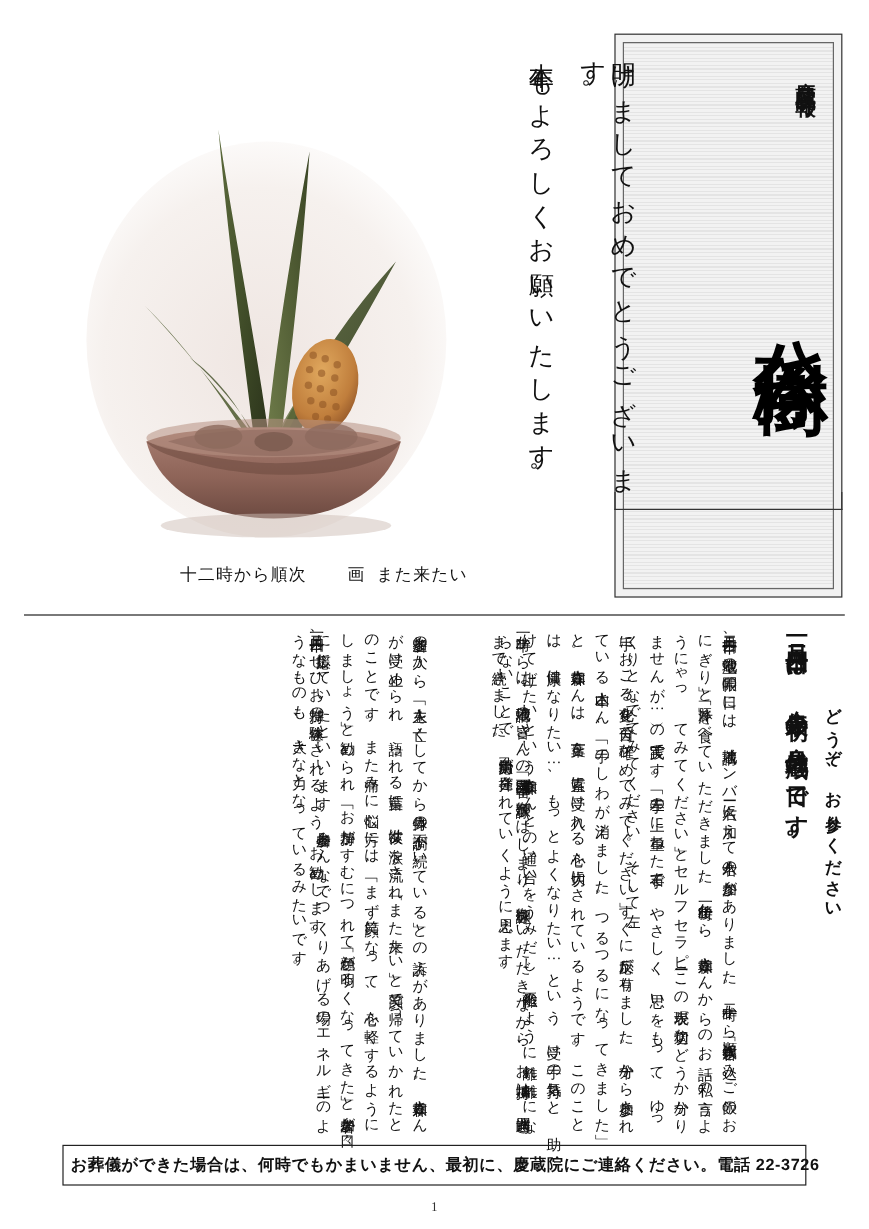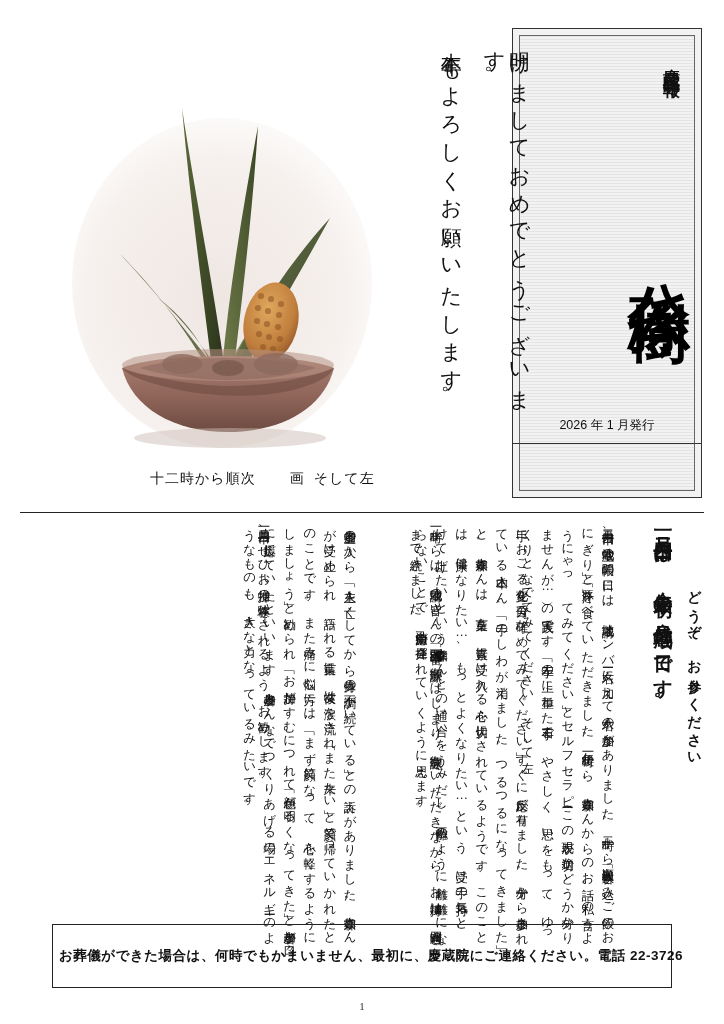--- a/index.html
+++ b/index.html
@@ -191,21 +191,21 @@
     background: #222;
   }
 
   
   .footer-banner {
     position: absolute;
     left: 52px;
     right: 52px;
     bottom: 36px;
     border: 1px solid #222;
-    padding: 22px 6px;
+    padding: 7px 6px;
     text-align: center;
     font-size: 13.5px;
     font-weight: bold;
     font-family: "Liberation Sans", sans-serif;
     letter-spacing: 0.5px;
     box-sizing: border-box;
     white-space: nowrap;
   }
   .page-number {
     position: absolute;
@@ -222,21 +222,20 @@
 
 <div class="page">
 
   <div class="masthead">
     <div class="masthead-inner"></div>
     <div class="masthead-sub">慶蔵院寺報</div>
     <div class="masthead-title">公孫樹</div>
   </div>
 
   <div class="imprint">
-    <div>2026 年 1 月発行</div>
   </div>
 
   <div class="greeting">
     <div class="greeting-line">明けましておめでとうございます。</div>
     <div class="greeting-line">本年もよろしくお願いいたします。</div>
   </div>
 
   <div class="illustration">
     <svg viewBox="0 0 330 390" width="330" height="390" xmlns="http://www.w3.org/2000/svg">
       <defs>
@@ -301,21 +300,21 @@
 
       <ellipse cx="120" cy="296" rx="20" ry="10" fill="#8c6a5d" opacity="0.8"></ellipse>
       <ellipse cx="214" cy="296" rx="22" ry="11" fill="#8c6a5d" opacity="0.75"></ellipse>
       <ellipse cx="166" cy="300" rx="16" ry="8" fill="#6f5146" opacity="0.6"></ellipse>
 
       <ellipse cx="168" cy="370" rx="96" ry="10" fill="#cdbdb5" opacity="0.5"></ellipse>
     </svg>
   </div>
 
   <div class="illu-caption">
-    <span>十二時から順次</span><span class="gap"></span><span>画</span>&nbsp;&nbsp;<span>そして左</span>
+    <span>十二時から順次</span><span class="gap"></span><span>画</span>&nbsp;&nbsp;<span>また来たい</span>
   </div>
 
   <div class="rule-top"></div>
 
   <div class="headline">
     <div class="headline-main">一月二十四日は、今年最初の身代地蔵の日です。</div>
     <div class="headline-sub">どうぞ、お参りください</div>
   </div>
 
   <div class="body-area">

